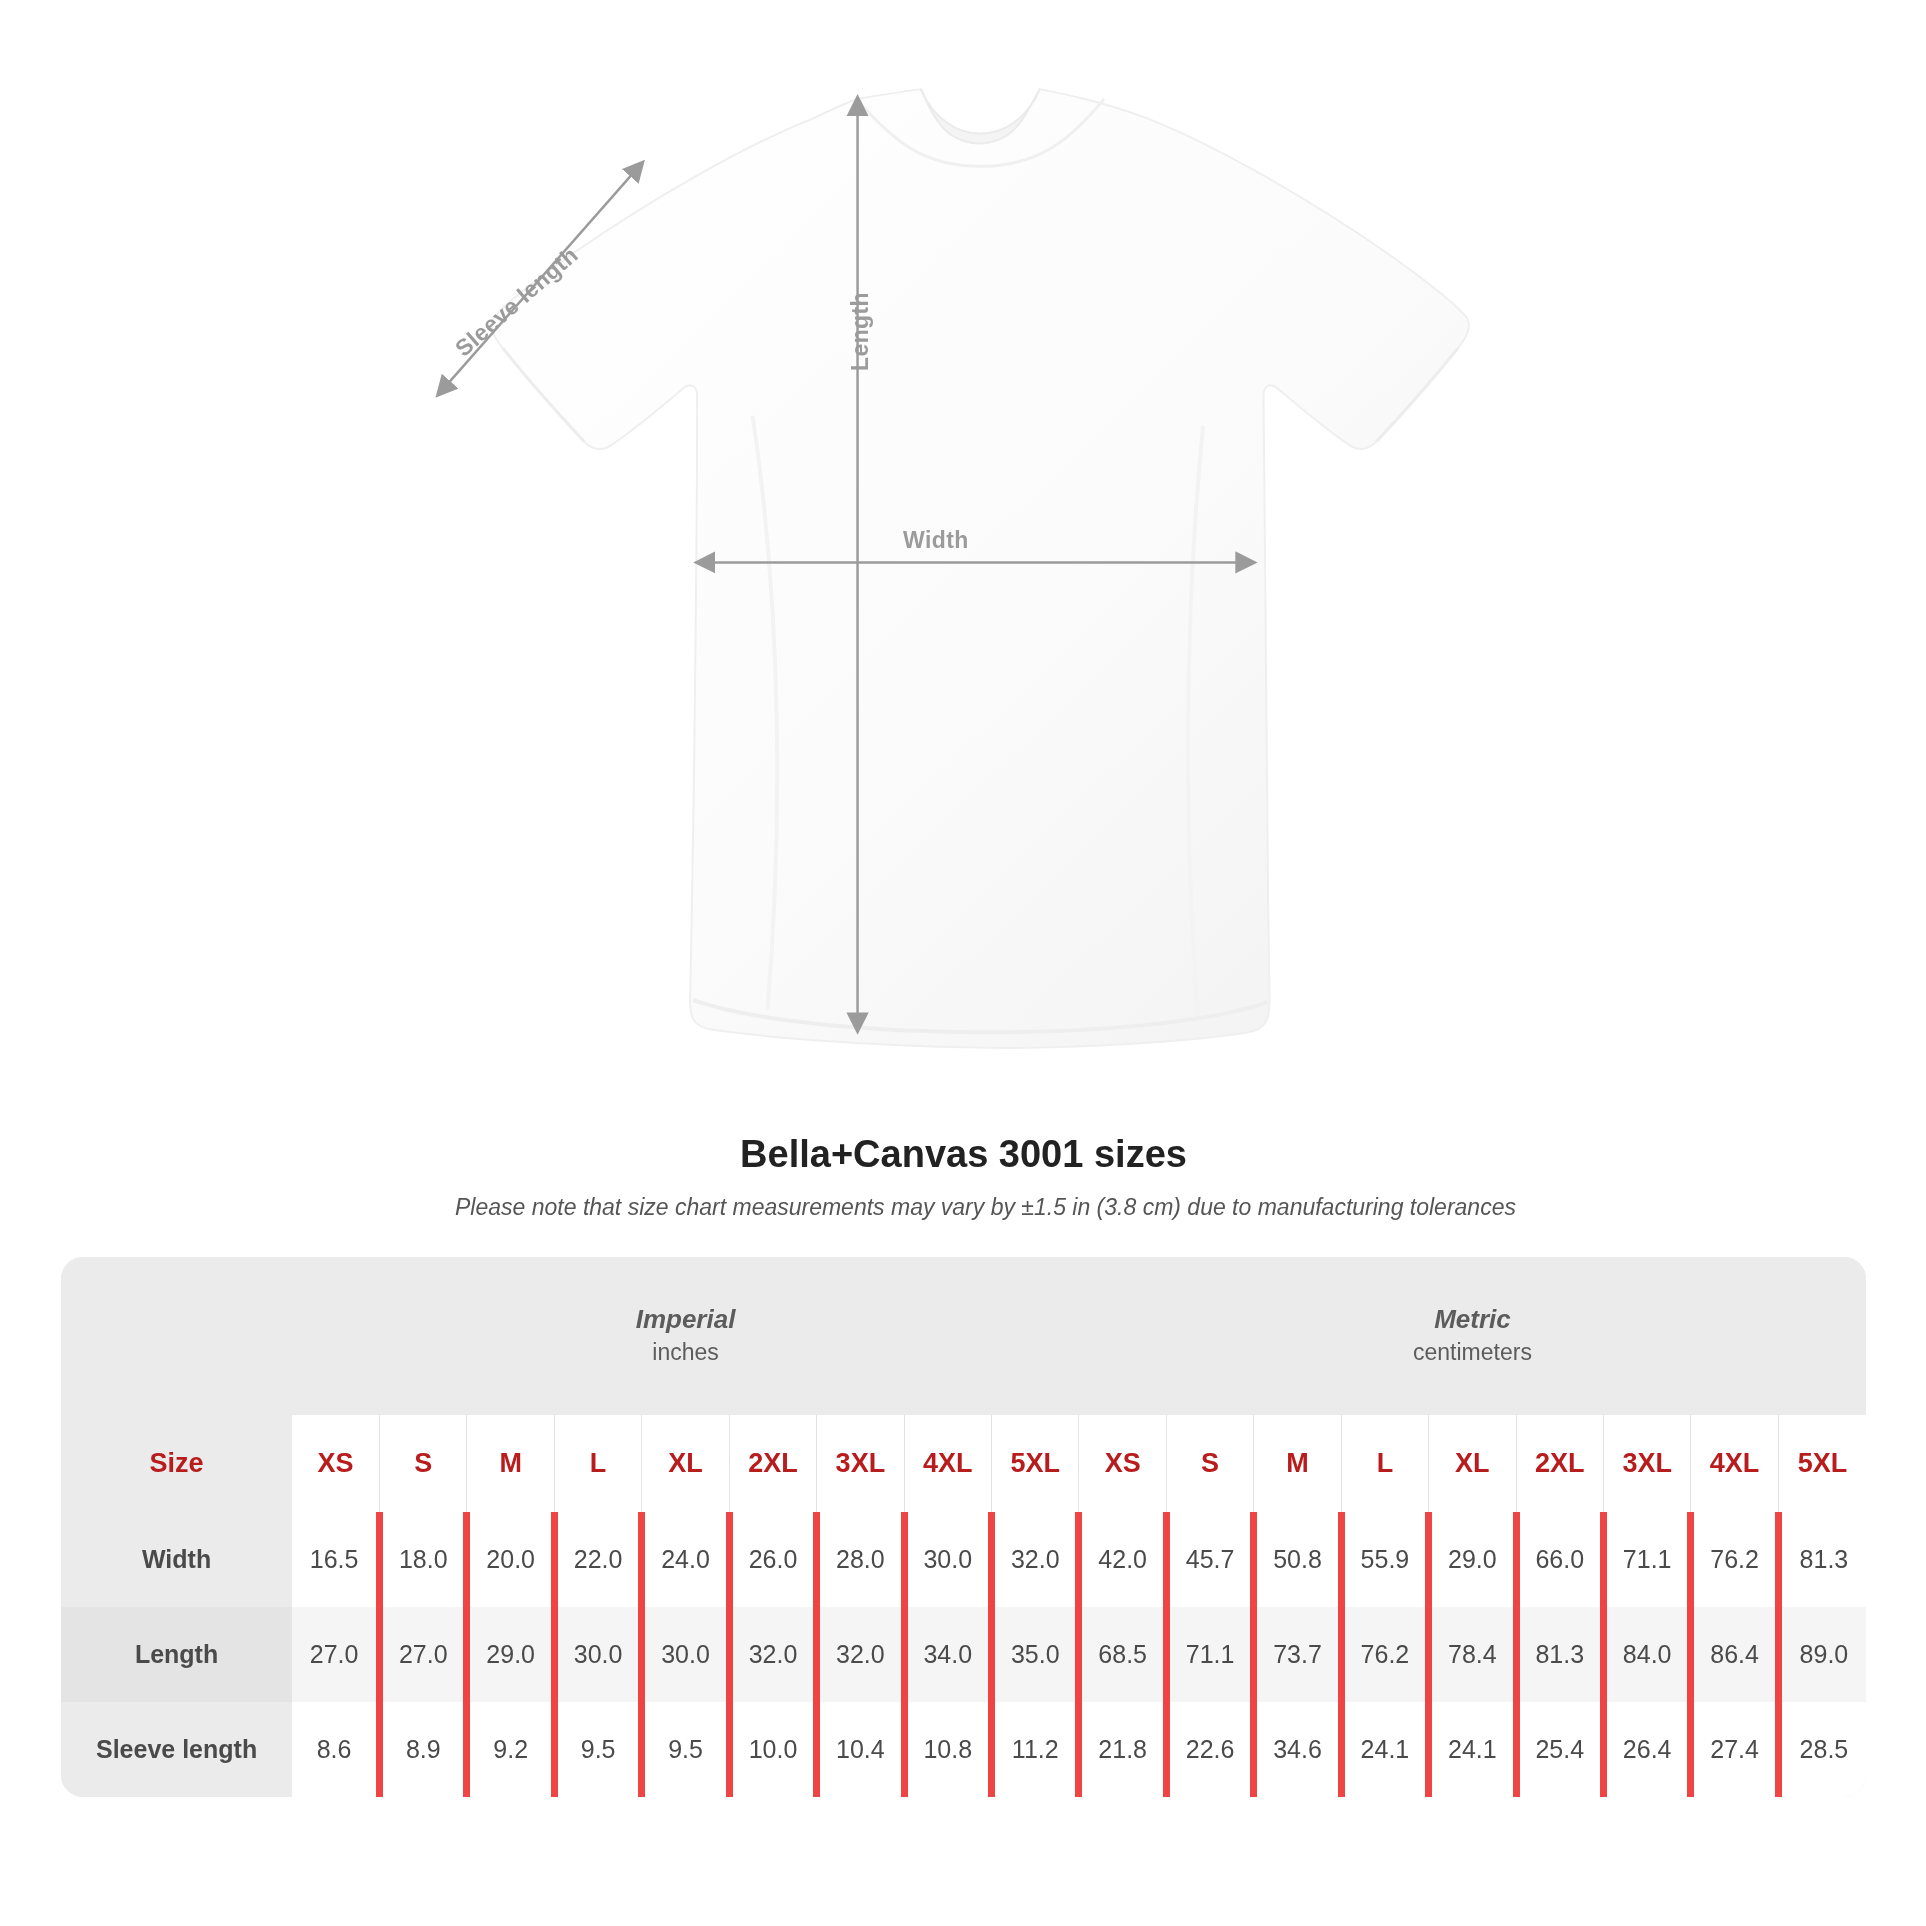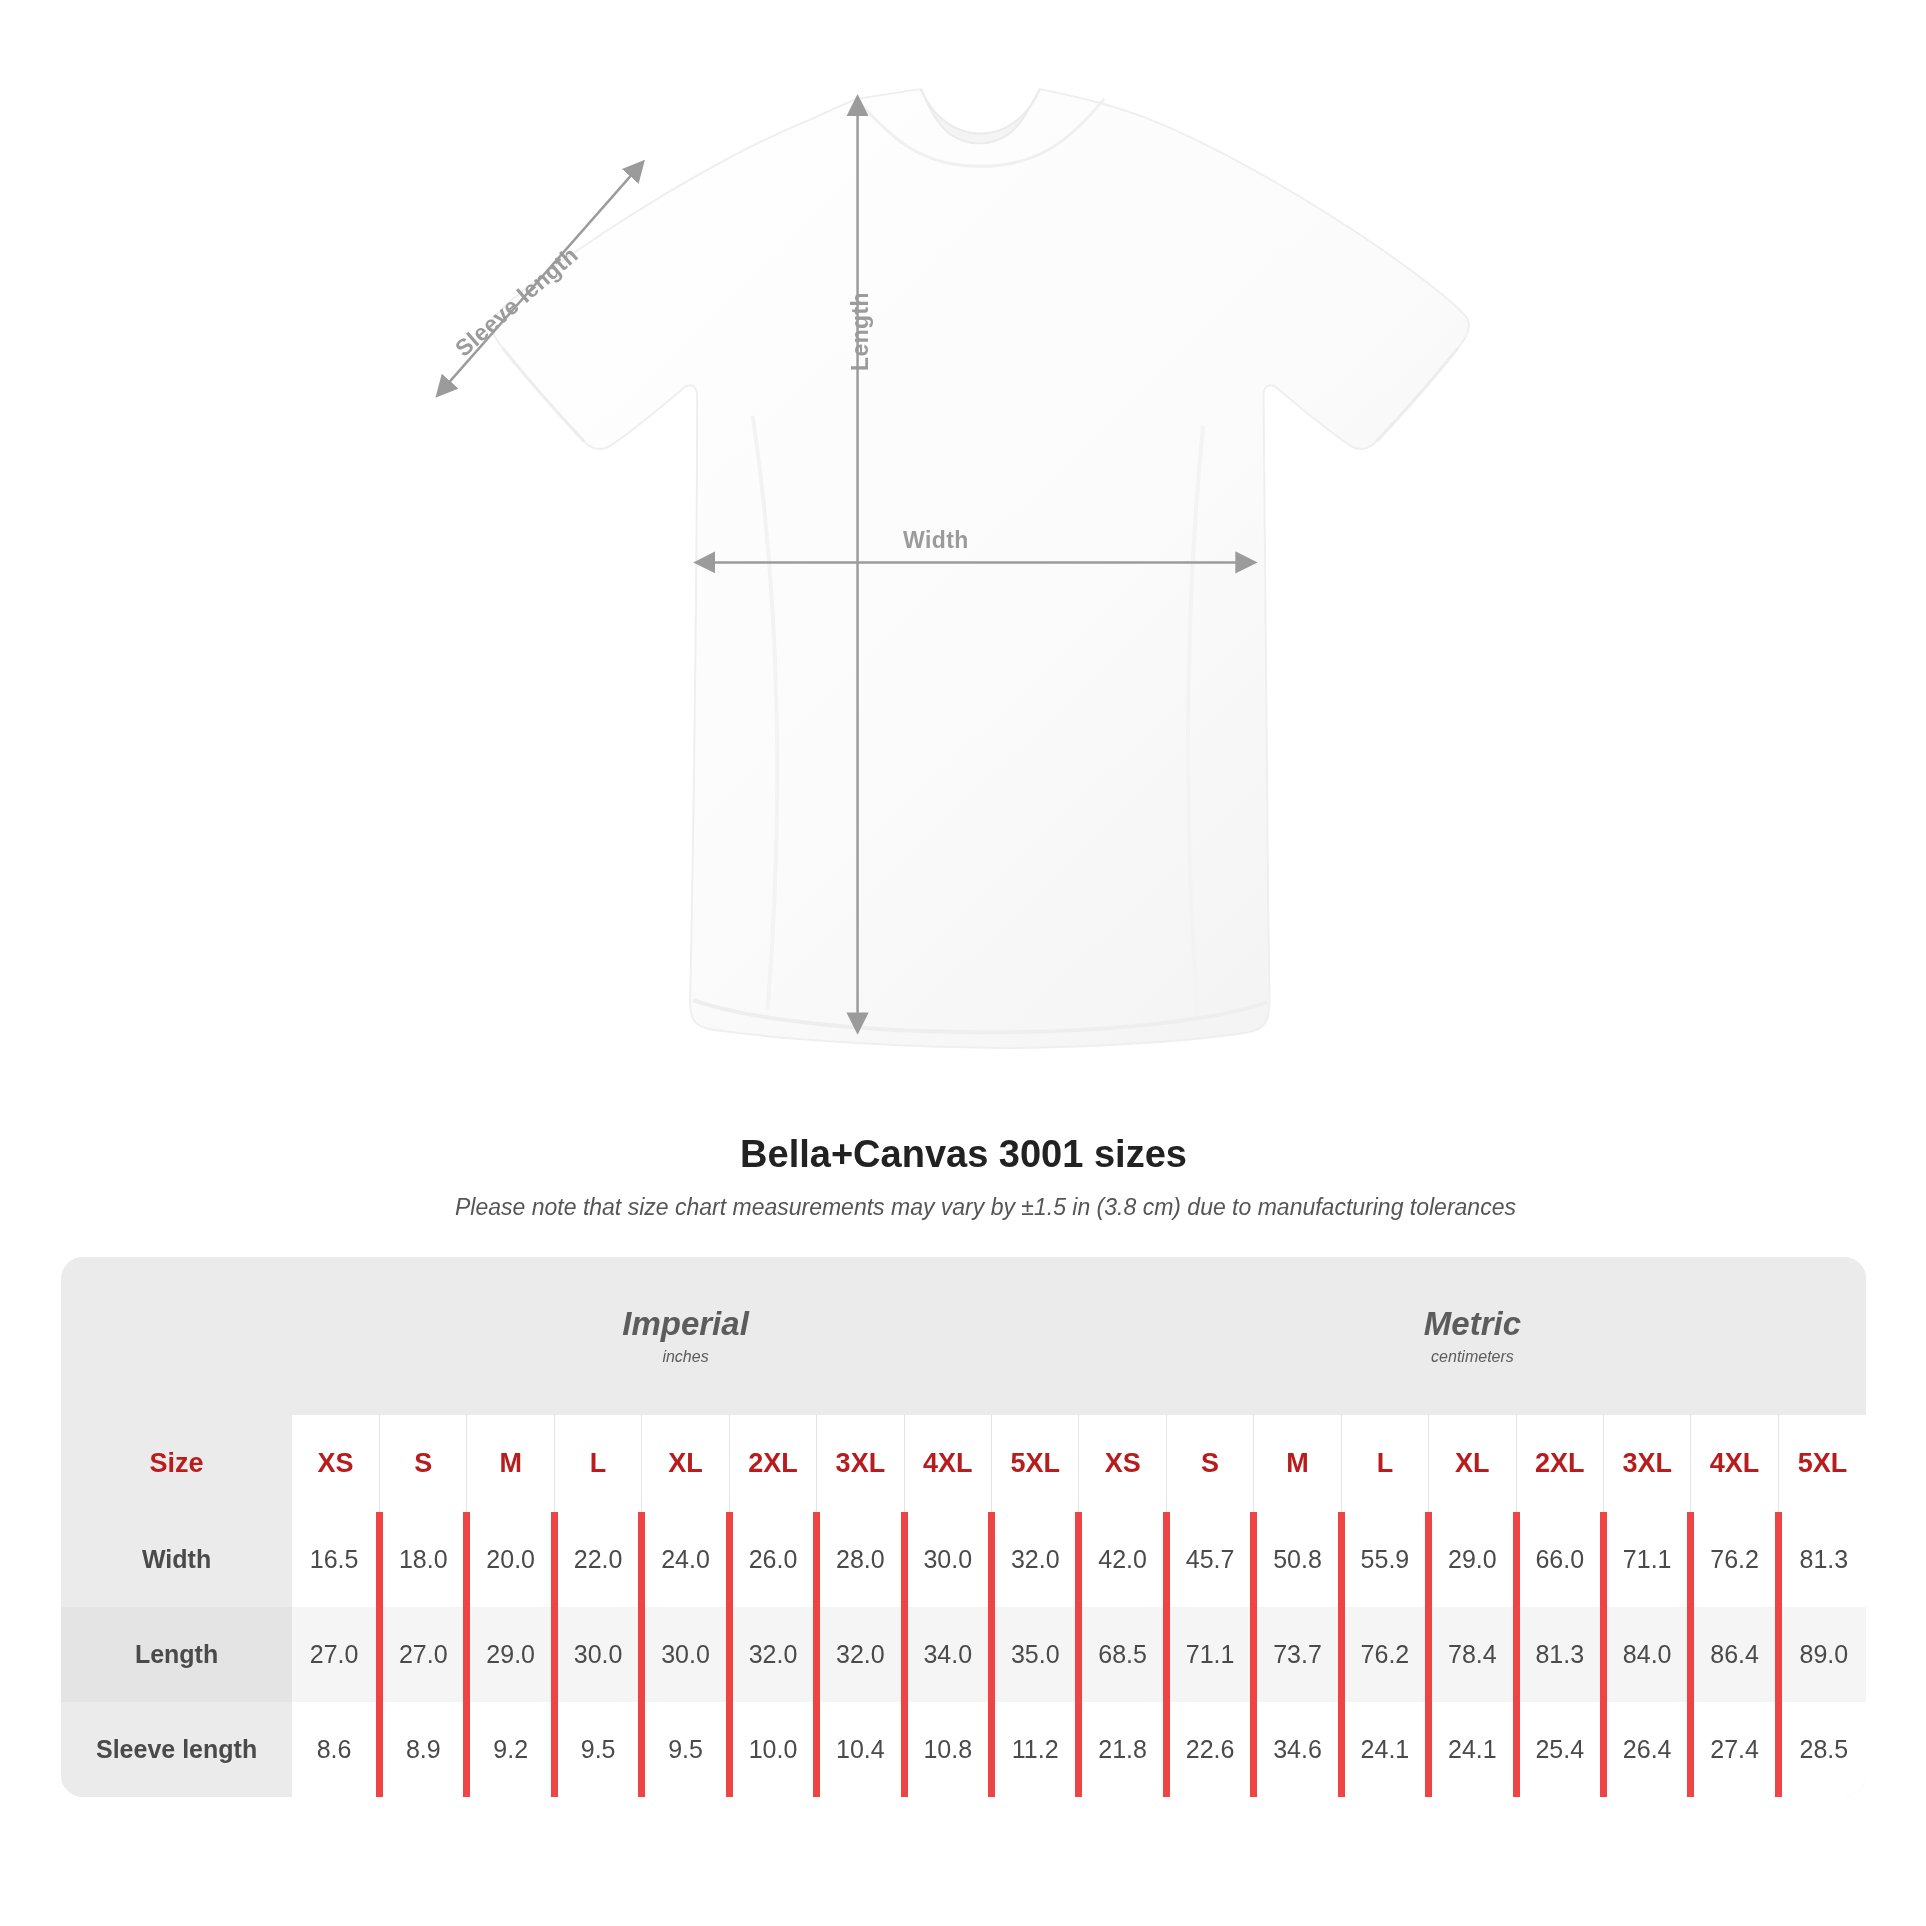--- a/index.html
+++ b/index.html
@@ -92,30 +92,29 @@
     color: #4a4a4a;
     padding: 0;
     border: none;
   }
   .unit-head {
     height: 158px;
     background: #ebebeb;
     vertical-align: middle;
   }
   .unit-head .unit-name {
-    font-size: 33px;
+    font-size: 26px;
     font-style: italic;
     font-weight: bold;
     color: #5c5c5c;
     display: block;
     line-height: 1.25;
   }
   .unit-head .unit-sub {
-    font-size: 16px;
-    font-style: italic;
+    font-size: 23px;
     color: #5c5c5c;
     display: block;
     line-height: 1.5;
   }
   .row-head-cell {
     width: 230px;
     background: #ebebeb;
     font-weight: bold;
     color: #4a4a4a;
     font-size: 27px;

